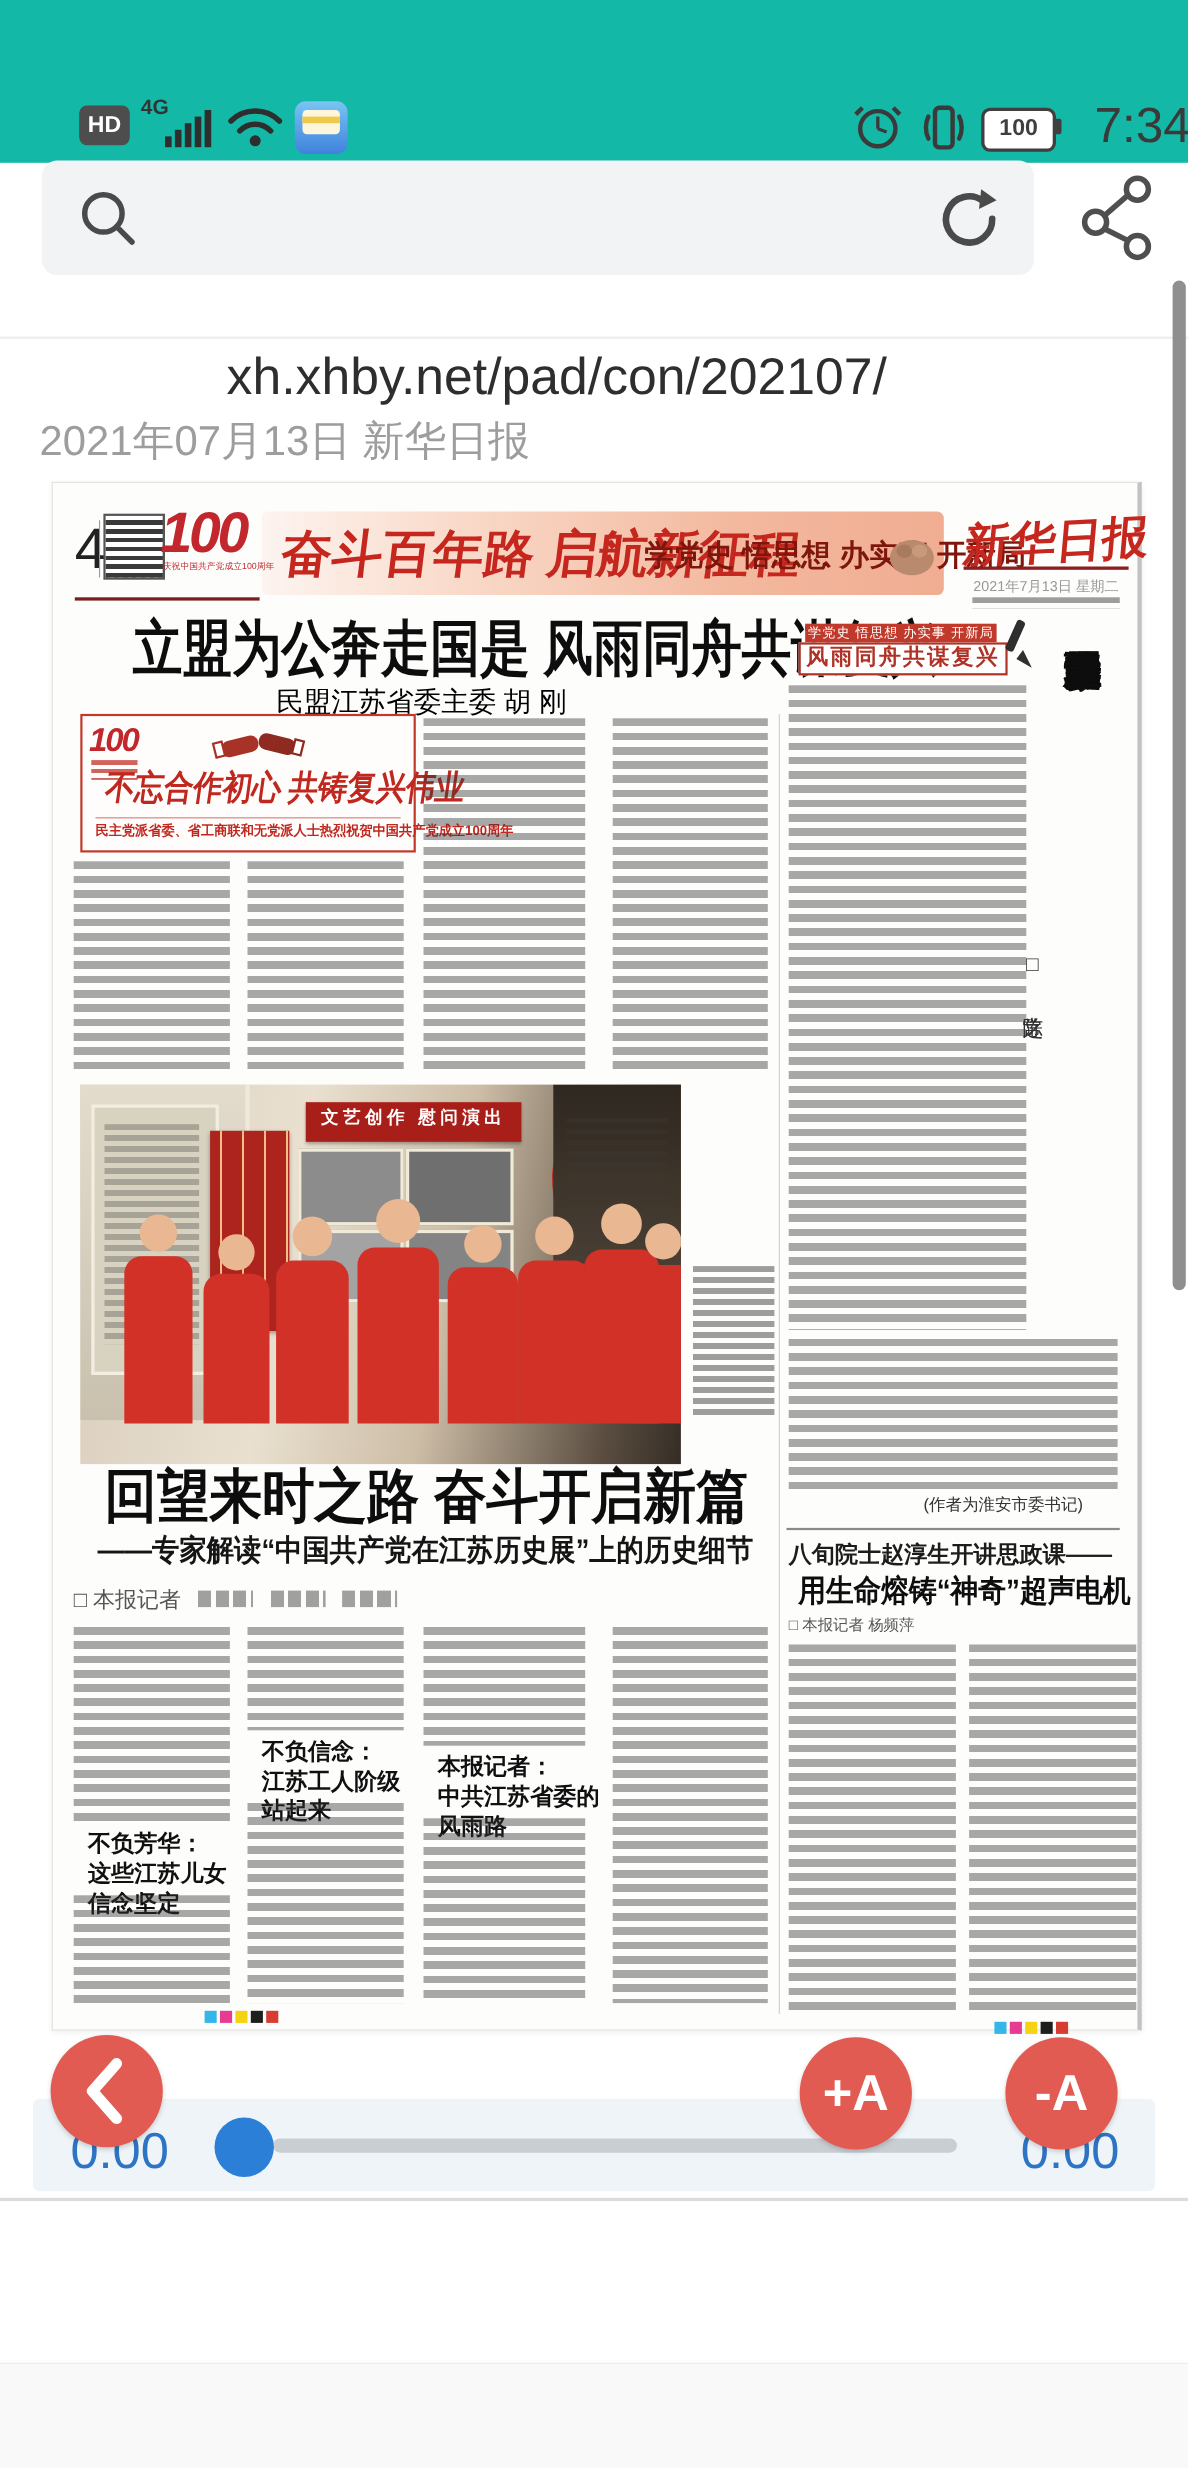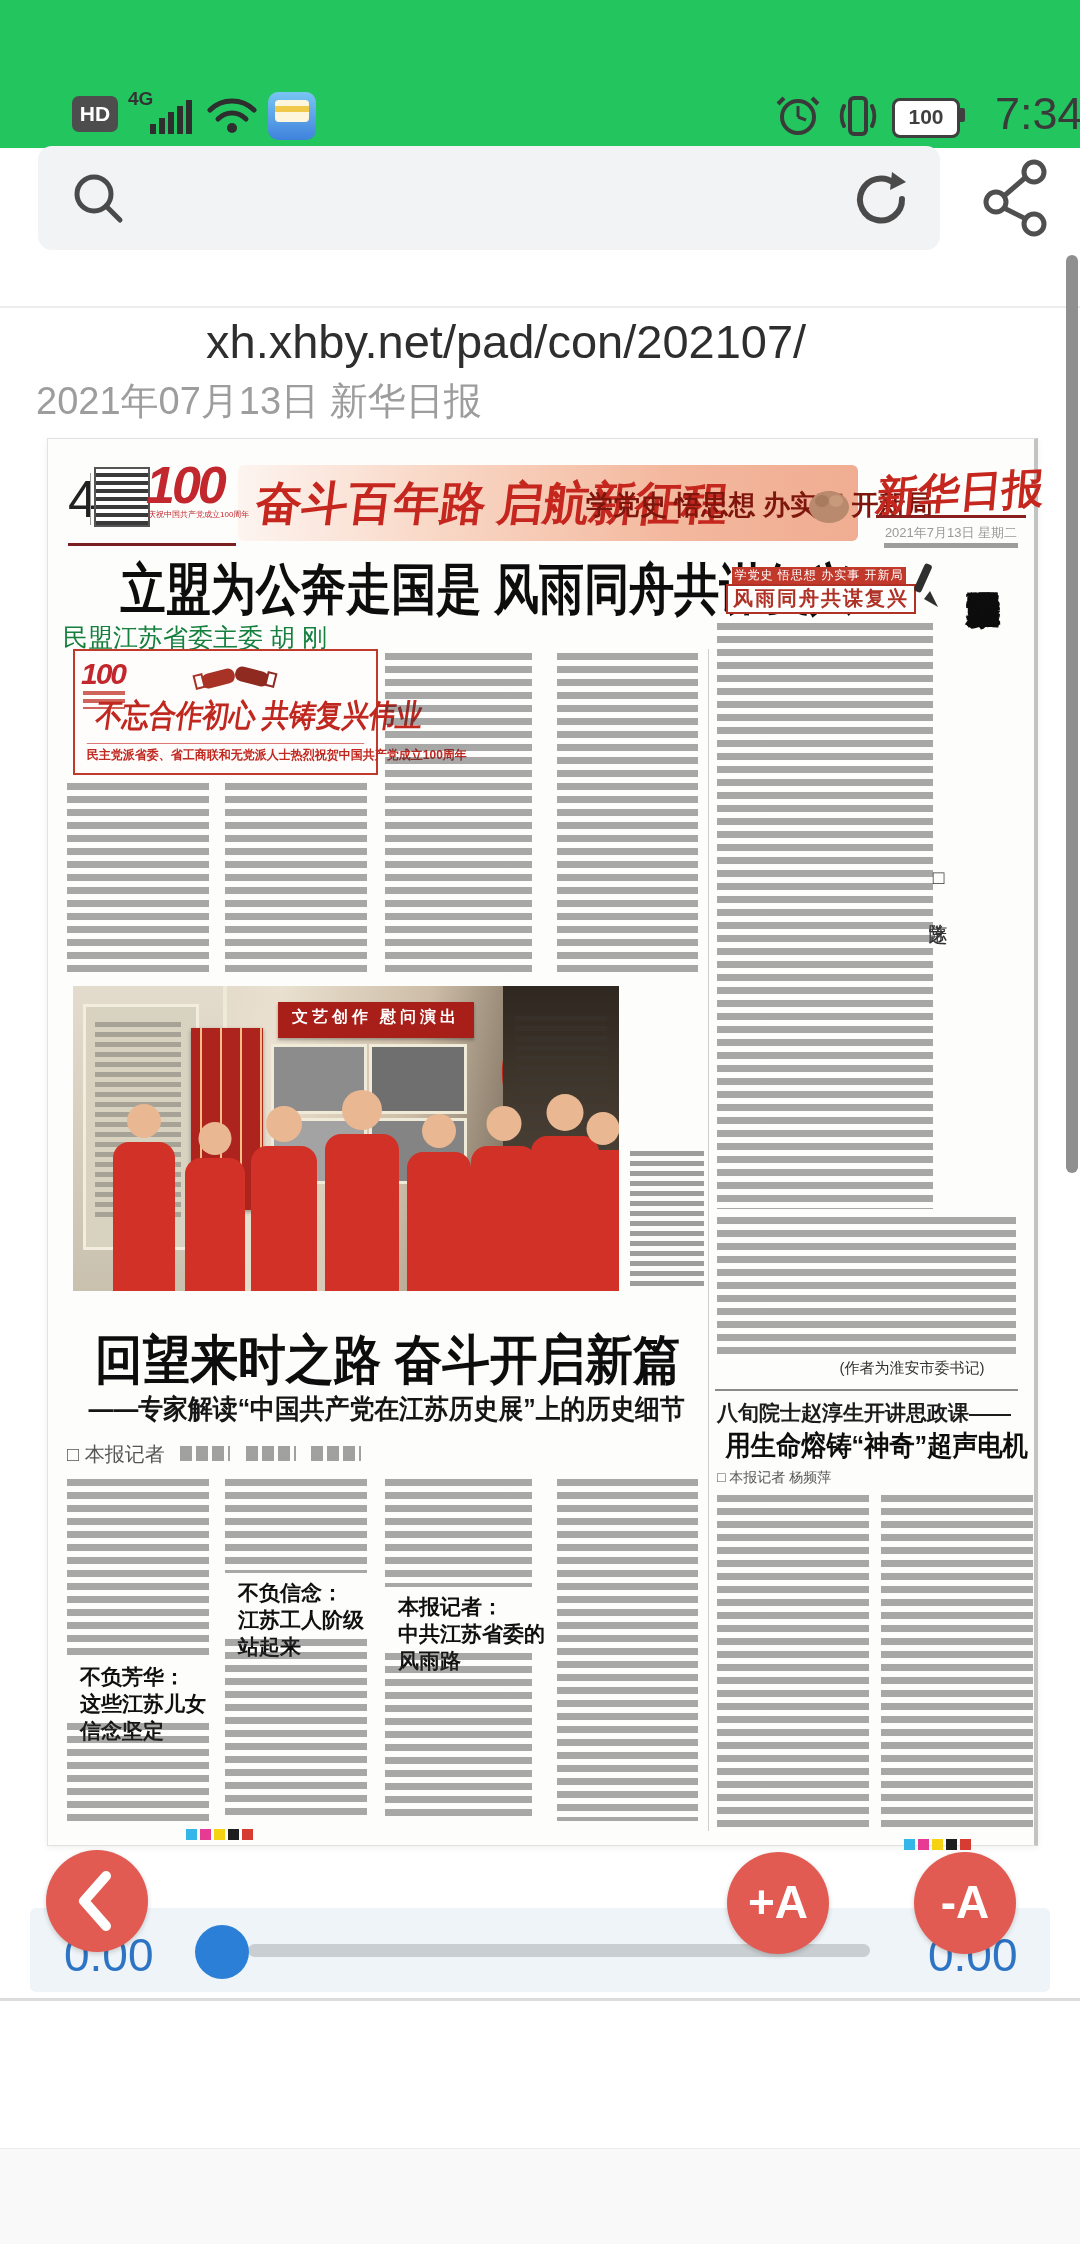--- a/index.html
+++ b/index.html
@@ -1,20 +1,20 @@
 <!DOCTYPE html>
 <html><head>
 <meta charset="utf-8">
 <style>
   html,body{margin:0;padding:0;background:#202020;}
   .phone{position:relative;width:1080px;height:2244px;background:#ffffff;overflow:hidden;
          font-family:"Liberation Sans","DejaVu Sans",sans-serif;color:#222;}
   .abs{position:absolute;}
   
-  .statusbar{position:absolute;left:0;top:0;width:1080px;height:148px;background:#22c55e;}
+  .statusbar{position:absolute;left:0;top:0;width:1080px;height:148px;background:#14b8a6;}
   .hd-badge{position:absolute;left:72px;top:96px;width:46px;height:36px;background:#4d4d4d;border-radius:7px;
             color:#fff;font-size:21px;font-weight:bold;text-align:center;line-height:36px;}
   .nettext{position:absolute;left:128px;top:88px;font-size:19px;color:#333;font-weight:bold;}
   .time{position:absolute;left:966px;top:88px;font-size:45px;color:#3a3a3a;margin-left:29px;}
   .batt{position:absolute;left:892px;top:98px;width:62px;height:34px;border:3px solid #3f3f3f;border-radius:8px;
         font-size:21px;color:#3f3f3f;text-align:center;line-height:32px;font-weight:bold;background:#fff;}
   .batt-tip{position:absolute;left:960px;top:108px;width:5px;height:14px;background:#3f3f3f;border-radius:0 2px 2px 0;}
   
   .urlpill{position:absolute;left:38px;top:146px;width:902px;height:104px;background:#f2f3f5;border-radius:14px;}
   .urltext{position:absolute;left:168px;top:168px;font-size:47px;color:#2e2e2e;letter-spacing:0;}
@@ -37,21 +37,21 @@
       border:2px solid #555;}
   .band{position:absolute;left:190px;top:26px;width:620px;height:76px;border-radius:6px;
         background:linear-gradient(90deg,#fdf4f0 0%,#f9d9c8 30%,#f3b89e 70%,#f0ad92 100%);}
   .callig{position:absolute;left:18px;top:8px;font-size:46px;font-weight:bold;color:#c5271f;
           transform:skewX(-7deg);font-family:"Liberation Serif","DejaVu Serif",serif;white-space:nowrap;}
   .bandsub{position:absolute;left:348px;top:22px;font-size:27px;font-weight:800;color:#7e160d;white-space:nowrap;}
   .masthead{position:absolute;left:828px;top:26px;width:150px;text-align:center;font-size:42px;font-weight:bold;
             color:#c5271f;transform:rotate(-3deg) skewX(-8deg);font-family:"Liberation Serif","DejaVu Serif",serif;white-space:nowrap;}
   .h-union{position:absolute;left:15px;top:114px;width:640px;text-align:center;font-size:55px;font-weight:800;
            color:#0d0d0d;white-space:nowrap;transform:scaleX(.82);transform-origin:center;}
-  .byline-union{position:absolute;left:15px;top:182px;width:640px;font-size:25px;color:#15803d;}
+  .byline-union{position:absolute;left:15px;top:182px;width:640px;text-align:center;font-size:25px;color:#000000;}
   .redbox{position:absolute;left:25px;top:210px;width:301px;height:122px;border:2px solid #c0392b;background:#fffdfc;}
   .redbox-title{position:absolute;left:0;top:44px;width:100%;text-align:center;font-size:31px;font-weight:800;color:#c0271f;
                 transform:skewX(-8deg) scaleX(.86);white-space:nowrap;font-family:"Liberation Serif","DejaVu Serif",serif;}
   .redbox-sub{position:absolute;left:6px;top:92px;width:289px;text-align:center;font-size:12.5px;font-weight:bold;color:#c0271f;
               border-top:1px solid #d77;padding-top:3px;white-space:nowrap;transform:scaleX(.96);}
   .h-history{position:absolute;left:15px;top:886px;width:640px;text-align:center;font-size:53px;font-weight:800;color:#0d0d0d;
              white-space:nowrap;transform:scaleX(.9);}
   .sub-history{position:absolute;left:15px;top:952px;width:640px;text-align:center;font-size:27px;font-weight:bold;color:#151515;
                white-space:nowrap;transform:scaleX(.92);}
   .byrow{position:absolute;left:19px;top:1002px;font-size:20px;color:#555;}
@@ -63,22 +63,22 @@
           color:#b03226;font-weight:800;font-size:20px;line-height:24px;text-align:center;letter-spacing:2px;white-space:nowrap;}
   .vhead{position:absolute;left:905px;top:126px;height:652px;width:62px;font-size:34px;font-weight:800;color:#0d0d0d;
          letter-spacing:0;line-height:62px;}
   .vby{position:absolute;left:878px;top:428px;height:140px;font-size:19px;color:#333;line-height:24px;}
   .kicker{position:absolute;left:669px;top:960px;font-size:21px;font-weight:bold;color:#1c1c1c;white-space:nowrap;}
   .h-motor{position:absolute;left:662px;top:988px;width:312px;text-align:center;font-size:28px;font-weight:800;color:#0d0d0d;
            white-space:nowrap;transform:scaleX(.9);}
   .by-motor{position:absolute;left:669px;top:1030px;font-size:14px;color:#555;}
   .vrule{position:absolute;background:#cfcfcf;}
   
-  .photo{position:absolute;left:25px;top:547px;width:546px;height:305px;overflow:hidden;
-         background:linear-gradient(100deg,#d9cdbc 0%,#e9e0cf 35%,#cdbda7 60%,#5a4d40 88%,#352d25 100%);font-family:Liberation Serif, serif;}
+  .photo{position:absolute;left:25px;top:547px;width:546px;height:345px;overflow:hidden;
+         background:linear-gradient(100deg,#d9cdbc 0%,#e9e0cf 35%,#cdbda7 60%,#5a4d40 88%,#352d25 100%);}
   .fig{position:absolute;}
   .fig .head{position:absolute;left:50%;top:0;transform:translateX(-50%);background:#e9b893;border-radius:50%;}
   .fig .bod{position:absolute;left:0;bottom:0;width:100%;background:#d23127;border-radius:16px 16px 0 0;}
   .pbanner{position:absolute;left:205px;top:16px;width:196px;height:36px;background:#a81e18;color:#fff;
            font-size:16px;font-weight:bold;text-align:center;line-height:30px;letter-spacing:4px;
            box-shadow:0 2px 3px rgba(0,0,0,.3);}
   
   .ctrlstrip{position:absolute;left:30px;top:1908px;width:1020px;height:84px;background:rgba(228,236,243,.6);border-radius:6px;}
   .redbtn{position:absolute;width:102px;height:102px;border-radius:50%;background:#e25b52;color:#fff;
           text-align:center;font-weight:bold;box-shadow:0 2px 5px rgba(0,0,0,.18);}

